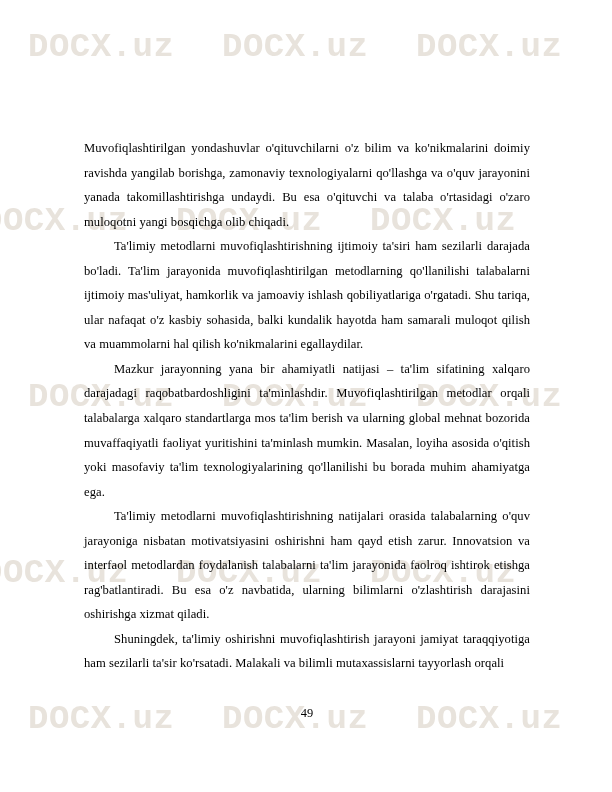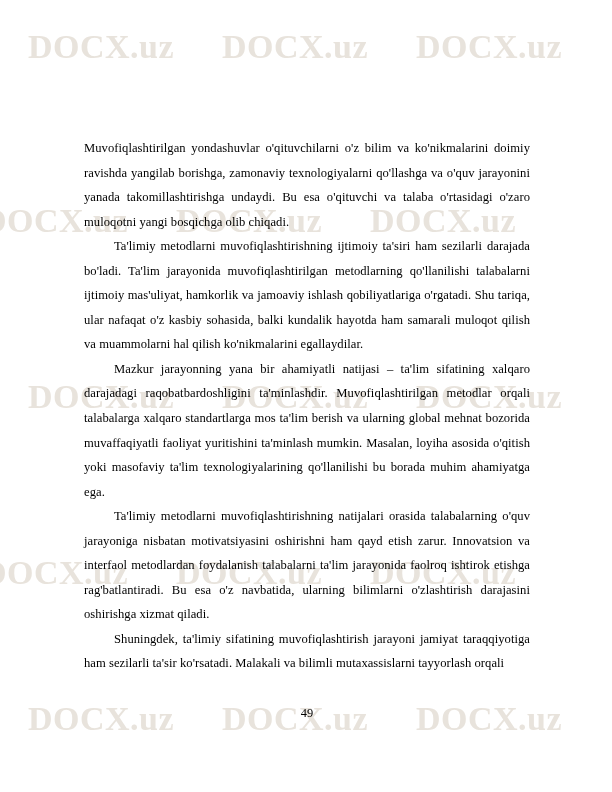--- a/index.html
+++ b/index.html
@@ -17,21 +17,21 @@
 
   
   #watermarks {
     position: absolute;
     inset: 0;
     pointer-events: none;
     z-index: 0;
   }
   .wm {
     position: absolute;
-    font-family: Liberation Serif, serif;
+    font-family: Liberation Mono, monospace;
     font-weight: bold;
     color: #e8e3dc;
     white-space: nowrap;
     letter-spacing: 0.5px;
     text-align: center;
   }
 
   
   #page {
     position: absolute;
@@ -91,18 +91,18 @@
     <div class="wm" style="left: 416px; top: 700px; font-size: 34px; color: rgb(232, 227, 220);">DOCX.uz</div>
   </div>
 
 <div id="page">
 
   <div class="text-body">
     <p class="">Muvofiqlashtirilgan yondashuvlar o'qituvchilarni o'z bilim va ko'nikmalarini doimiy ravishda yangilab borishga, zamonaviy texnologiyalarni qo'llashga va o'quv jarayonini yanada takomillashtirishga undaydi. Bu esa o'qituvchi va talaba o'rtasidagi o'zaro muloqotni yangi bosqichga olib chiqadi.</p>
     <p class="indent">Ta'limiy metodlarni muvofiqlashtirishning ijtimoiy ta'siri ham sezilarli darajada bo'ladi. Ta'lim jarayonida muvofiqlashtirilgan metodlarning qo'llanilishi talabalarni ijtimoiy mas'uliyat, hamkorlik va jamoaviy ishlash qobiliyatlariga o'rgatadi. Shu tariqa, ular nafaqat o'z kasbiy sohasida, balki kundalik hayotda ham samarali muloqot qilish va muammolarni hal qilish ko'nikmalarini egallaydilar.</p>
     <p class="indent">Mazkur jarayonning yana bir ahamiyatli natijasi – ta'lim sifatining xalqaro darajadagi raqobatbardoshligini ta'minlashdir. Muvofiqlashtirilgan metodlar orqali talabalarga xalqaro standartlarga mos ta'lim berish va ularning global mehnat bozorida muvaffaqiyatli faoliyat yuritishini ta'minlash mumkin. Masalan, loyiha asosida o'qitish yoki masofaviy ta'lim texnologiyalarining qo'llanilishi bu borada muhim ahamiyatga ega.</p>
     <p class="indent">Ta'limiy metodlarni muvofiqlashtirishning natijalari orasida talabalarning o'quv jarayoniga nisbatan motivatsiyasini oshirishni ham qayd etish zarur. Innovatsion va interfaol metodlardan foydalanish talabalarni ta'lim jarayonida faolroq ishtirok etishga rag'batlantiradi. Bu esa o'z navbatida, ularning bilimlarni o'zlashtirish darajasini oshirishga xizmat qiladi.</p>
-    <p class="indent">Shuningdek, ta'limiy sifatining muvofiqlashtirish jarayoni jamiyat taraqqiyotiga ham sezilarli ta'sir ko'rsatadi. Malakali va bilimli mutaxassislarni tayyorlash orqali</p>
+    <p class="indent">Shuningdek, ta'limiy oshirishni muvofiqlashtirish jarayoni jamiyat taraqqiyotiga ham sezilarli ta'sir ko'rsatadi. Malakali va bilimli mutaxassislarni tayyorlash orqali</p>
   </div>
 
   <div class="page-number">49</div>
 
 </div>
 
 </body></html>

